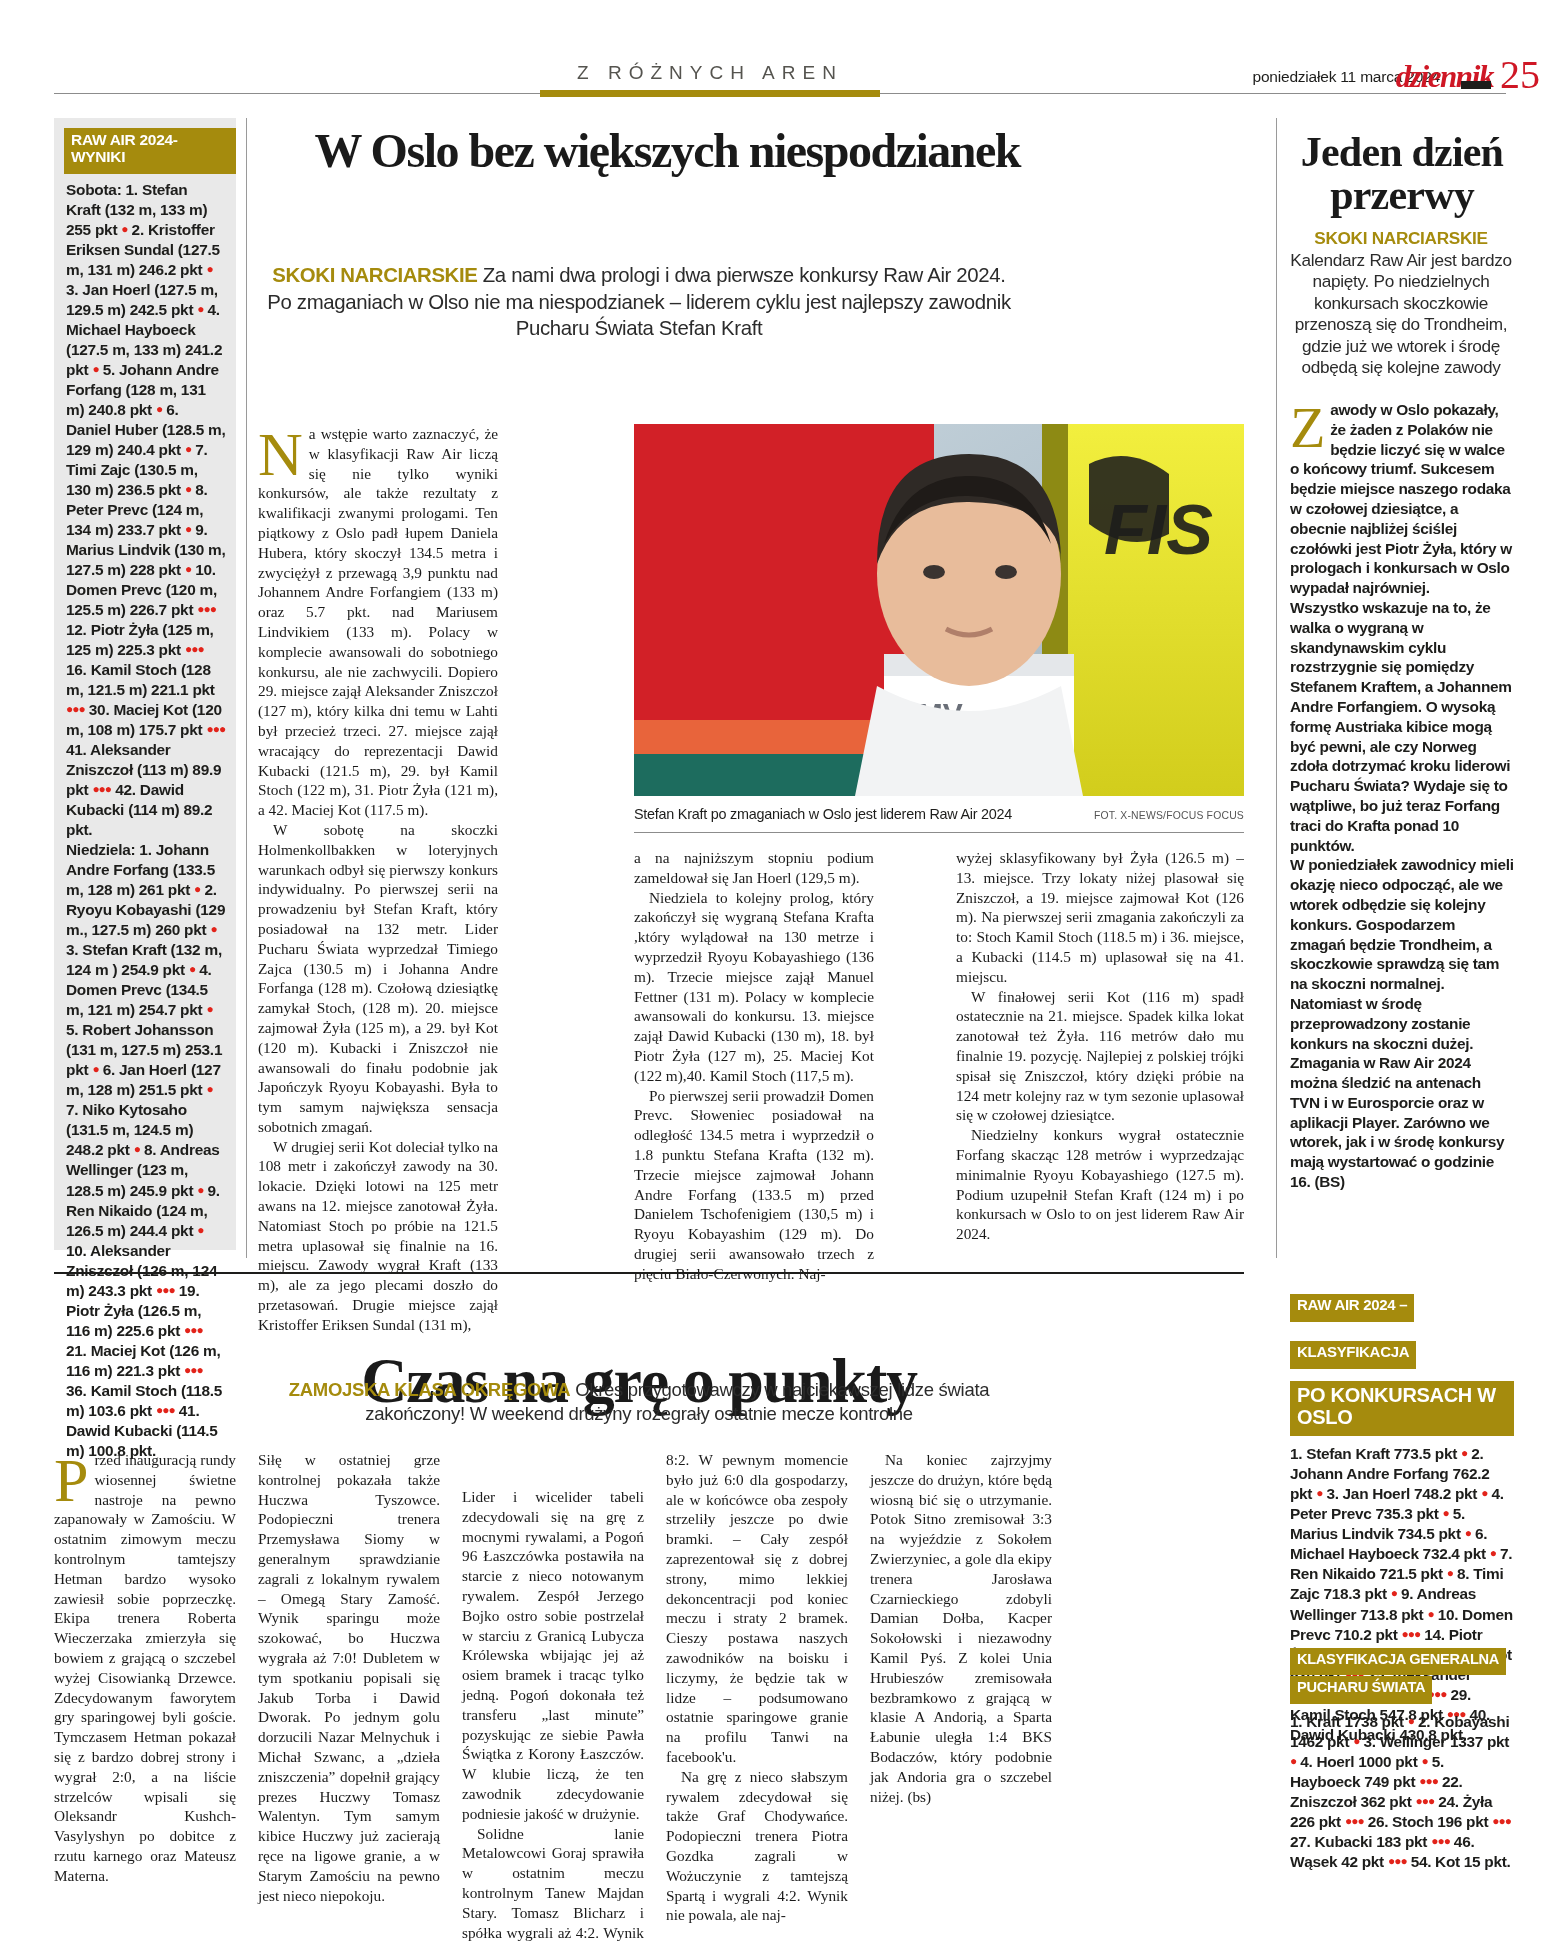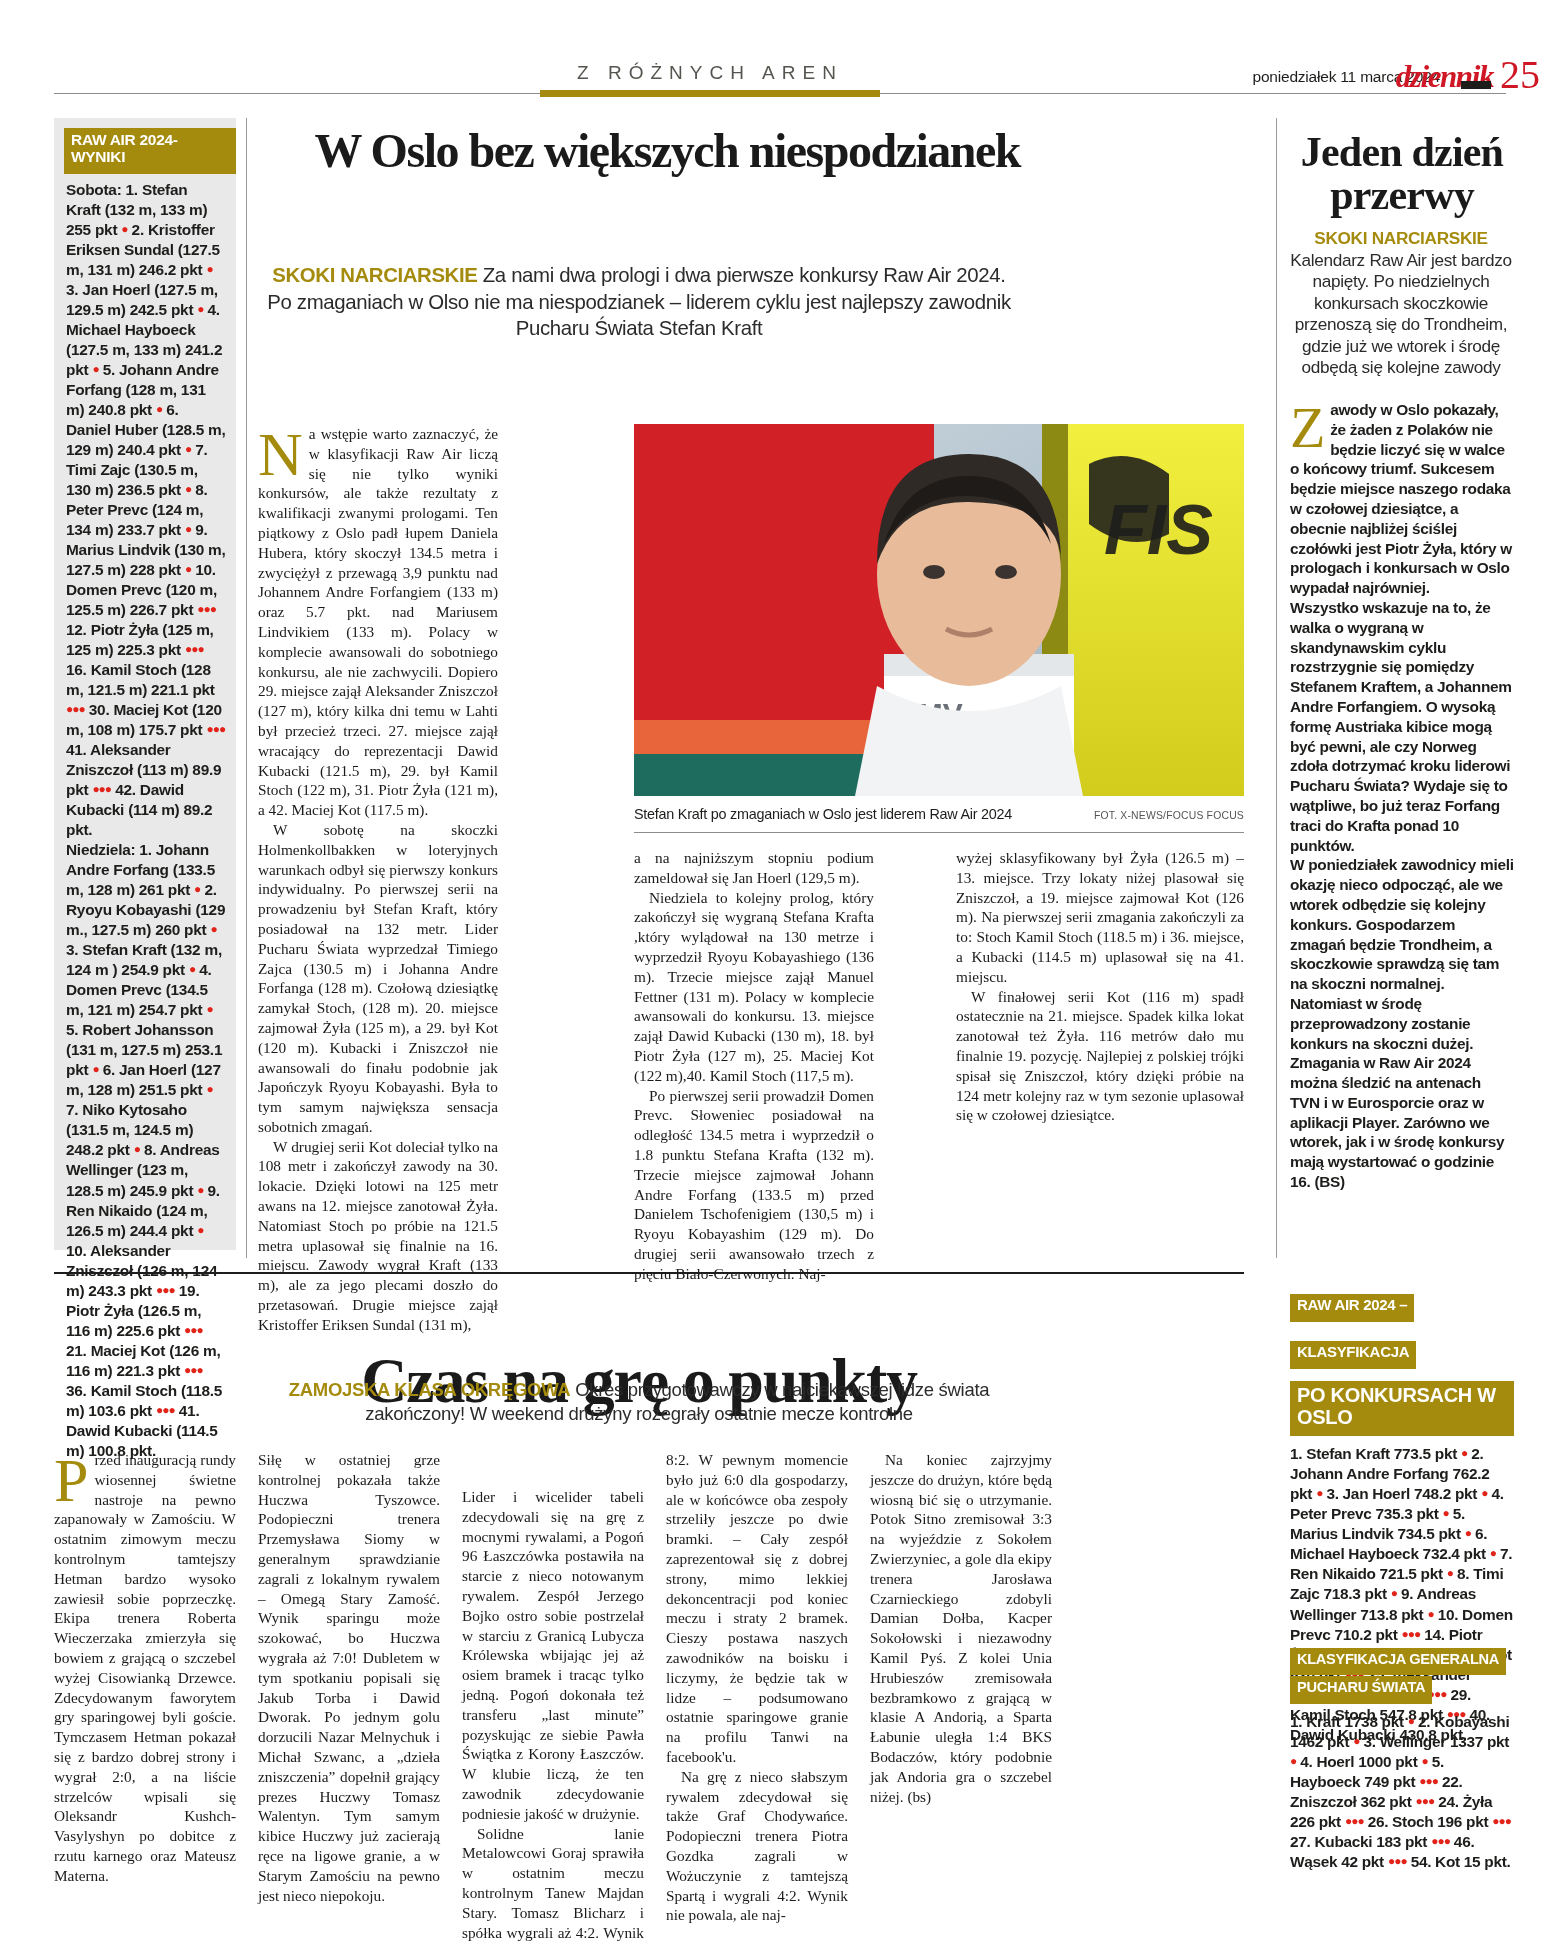--- a/index.html
+++ b/index.html
@@ -168,20 +168,21 @@
 
   <div class="col" style="left:634px;top:848px;width:240px;">
     <p class="first">a na najniższym stopniu podium zameldował się Jan Hoerl (129,5 m).</p>
     <p>Niedziela to kolejny prolog, który zakończył się wygraną Stefana Krafta ,który wylądował na 130 metrze i wyprzedził Ryoyu Kobayashiego (136 m). Trzecie miejsce zajął Manuel Fettner (131 m). Polacy w komplecie awansowali do konkursu. 13. miejsce zajął Dawid Kubacki (130 m), 18. był Piotr Żyła (127 m), 25. Maciej Kot (122 m),40. Kamil Stoch (117,5 m).</p>
     <p>Po pierwszej serii prowadził Domen Prevc. Słoweniec posiadował na odległość 134.5 metra i wyprzedził o 1.8 punktu Stefana Krafta (132 m). Trzecie miejsce zajmował Johann Andre Forfang (133.5 m) przed Danielem Tschofenigiem (130,5 m) i Ryoyu Kobayashim (129 m). Do drugiej serii awansowało trzech z pięciu Biało-Czerwonych. Naj-</p>
   </div>
 
   <div class="col" style="left:956px;top:848px;width:288px;">
     <p class="first">wyżej sklasyfikowany był Żyła (126.5 m) – 13. miejsce. Trzy lokaty niżej plasował się Zniszczoł, a 19. miejsce zajmował Kot (126 m). Na pierwszej serii zmagania zakończyli za to: Stoch Kamil Stoch (118.5 m) i 36. miejsce, a Kubacki (114.5 m) uplasował się na 41. miejscu.</p>
     <p>W finałowej serii Kot (116 m) spadł ostatecznie na 21. miejsce. Spadek kilka lokat zanotował też Żyła. 116 metrów dało mu finalnie 19. pozycję. Najlepiej z polskiej trójki spisał się Zniszczoł, który dzięki próbie na 124 metr kolejny raz w tym sezonie uplasował się w czołowej dziesiątce.</p>
+    <p>Niedzielny konkurs wygrał ostatecznie Forfang skacząc 128 metrów i wyprzedzając minimalnie Ryoyu Kobayashiego (127.5 m). Podium uzupełnił Stefan Kraft (124 m) i po konkursach w Oslo to on jest liderem Raw Air 2024.</p>
   </div>
 
   <h2 class="head2">Jeden dzień przerwy</h2>
   <div class="deck2">
     <span class="lead">SKOKI NARCIARSKIE</span><span> Kalendarz Raw Air jest bardzo napięty. Po niedzielnych konkursach skoczkowie przenoszą się do Trondheim, gdzie już we wtorek i środę odbędą się kolejne zawody</span>
   </div>
   <div class="rail-body">
     <p style="margin:0;"><span class="dropcap">Z</span><span>awody w Oslo pokazały, że żaden z Polaków nie będzie liczyć się w walce o końcowy triumf. Sukcesem będzie miejsce naszego rodaka w czołowej dziesiątce, a obecnie najbliżej ściślej czołówki jest Piotr Żyła, który w prologach i konkursach w Oslo wypadał najrówniej.</span></p>
     <p style="margin:0;">Wszystko wskazuje na to, że walka o wygraną w skandynawskim cyklu rozstrzygnie się pomiędzy Stefanem Kraftem, a Johannem Andre Forfangiem. O wysoką formę Austriaka kibice mogą być pewni, ale czy Norweg zdoła dotrzymać kroku liderowi Pucharu Świata? Wydaje się to wątpliwe, bo już teraz Forfang traci do Krafta ponad 10 punktów.</p>
     <p style="margin:0;">W poniedziałek zawodnicy mieli okazję nieco odpocząć, ale we wtorek odbędzie się kolejny konkurs. Gospodarzem zmagań będzie Trondheim, a skoczkowie sprawdzą się tam na skoczni normalnej. Natomiast w środę przeprowadzony zostanie konkurs na skoczni dużej. Zmagania w Raw Air 2024 można śledzić na antenach TVN i w Eurosporcie oraz w aplikacji Player. Zarówno we wtorek, jak i w środę konkursy mają wystartować o godzinie 16. (BS)</p>

